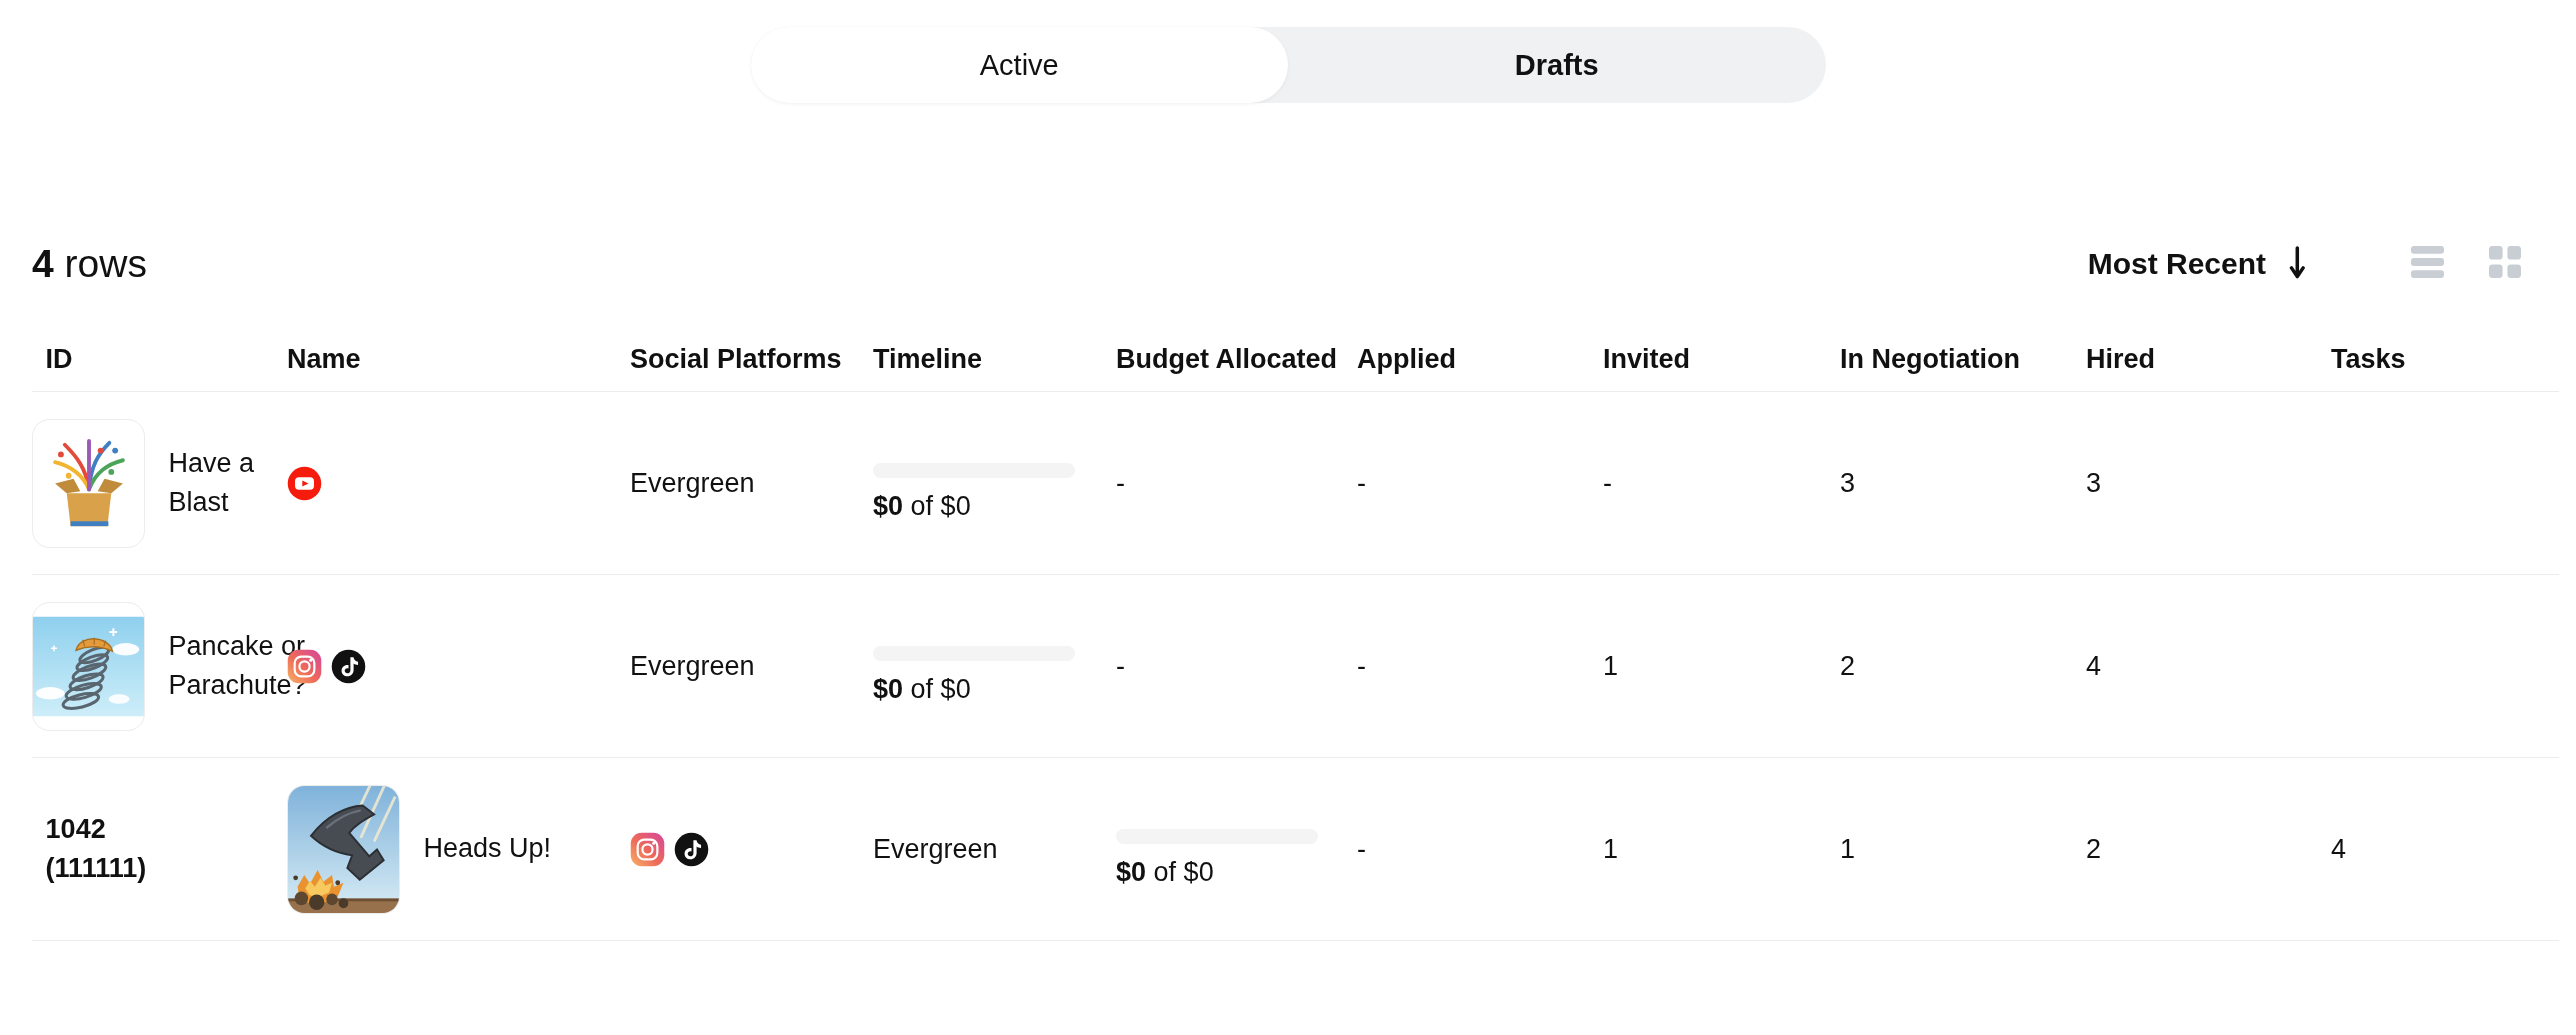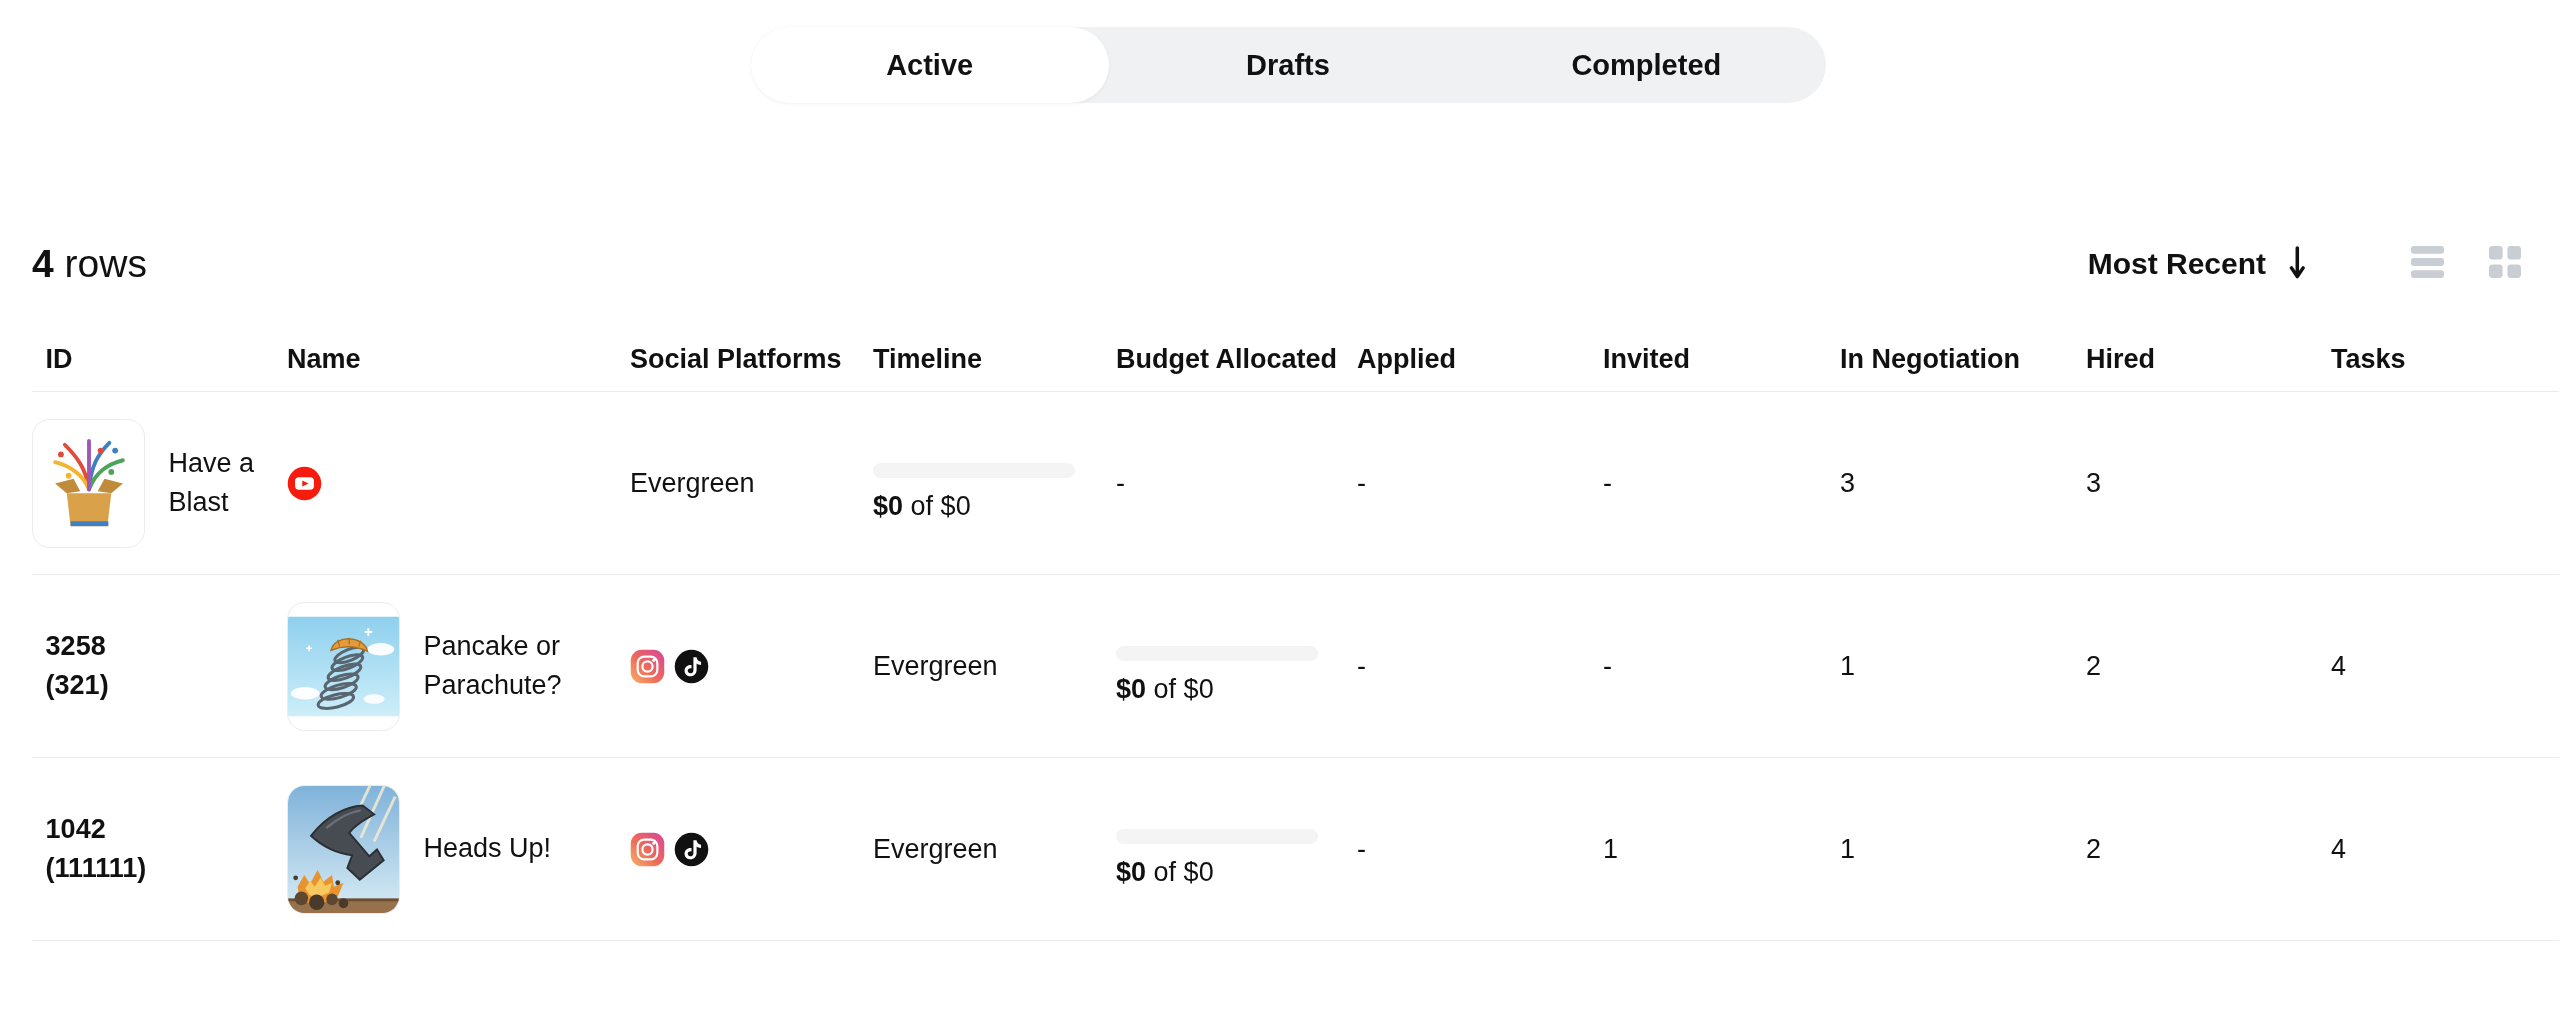--- a/index.html
+++ b/index.html
@@ -12,21 +12,21 @@
   .page-title { font-size:47px; font-weight:800; letter-spacing:-1.5px; color:var(--text,#111); }
   .create-btn { height:78px; padding:0 39px; border:none; border-radius:39px;
     background:var(--button_bg,#1a1a1a); color:var(--button_text,#fff);
     font-family:"Liberation Sans", sans-serif; font-size:29px; font-weight:700; cursor:pointer; }
 
   
   .tabs { margin:27px auto 0; width:1075px; height:76px; background:var(--tab_bar_bg,#f0f1f2);
     border-radius:38px; display:flex; }
   .tab { flex:1; display:flex; align-items:center; justify-content:center; font-size:29px;
     color:var(--text,#111); border-radius:38px; cursor:pointer;font-weight:bold; }
-  .tab.active { background:var(--tab_active_bg,#fff); box-shadow:0 1px 3.9px rgba(0,0,0,0.06); font-weight:700; }
+  .tab.active { background:var(--tab_active_bg,#fff); box-shadow:0 1px 3.9px rgba(0,0,0,0.06); font-weight:400; }
 
   
   .controls { margin-top:135px; padding:0 55px 0 32px; height:51px; display:flex;
     justify-content:space-between; align-items:center; }
   .rows-count { font-size:39px; }
   .rows-count b { font-weight:700; }
   .controls-right { display:flex; align-items:flex-start; }
   .sort { display:flex; align-items:center; gap:23.4px; cursor:pointer; }
   .sort-label { font-size:30px; font-weight:600; }
   .sort-arrow { display:flex; align-items:center; }
@@ -57,21 +57,20 @@
 </style>
 </head>
 <body>
 
 <div class="page">
 
 
   <div class="tabs">
     <div class="tab active">Active</div>
     <div class="tab">Drafts</div>
-    <div class="tab">Completed</div>
   </div>
 
   <div class="controls">
     <div class="rows-count">
       <b>4</b>
       <span>rows</span>
     </div>
     <div class="controls-right">
       <div class="sort">
         <span class="sort-label">Most Recent</span>
@@ -162,24 +161,20 @@
       </div>
     </div>
     <div class="td">-</div>
     <div class="td">-</div>
     <div class="td">-</div>
     <div class="td">3</div>
     <div class="td">3</div>
   </div>
 
   <div class="tr grid-row">
-    <div class="td td-id">
-      <div>3258</div>
-      <div>(321)</div>
-    </div>
     <div class="td td-name">
       <div class="thumb">
               <svg width="113" height="101" viewBox="0 0 116 104">
                 <defs>
                   <linearGradient id="sky1" x1="0" y1="0" x2="0" y2="1">
                     <stop offset="0" stop-color="#8fd0ee"></stop>
                     <stop offset="1" stop-color="#cdeef9"></stop>
                   </linearGradient>
                 </defs>
                 <rect width="116" height="104" fill="url(#sky1)"></rect>

